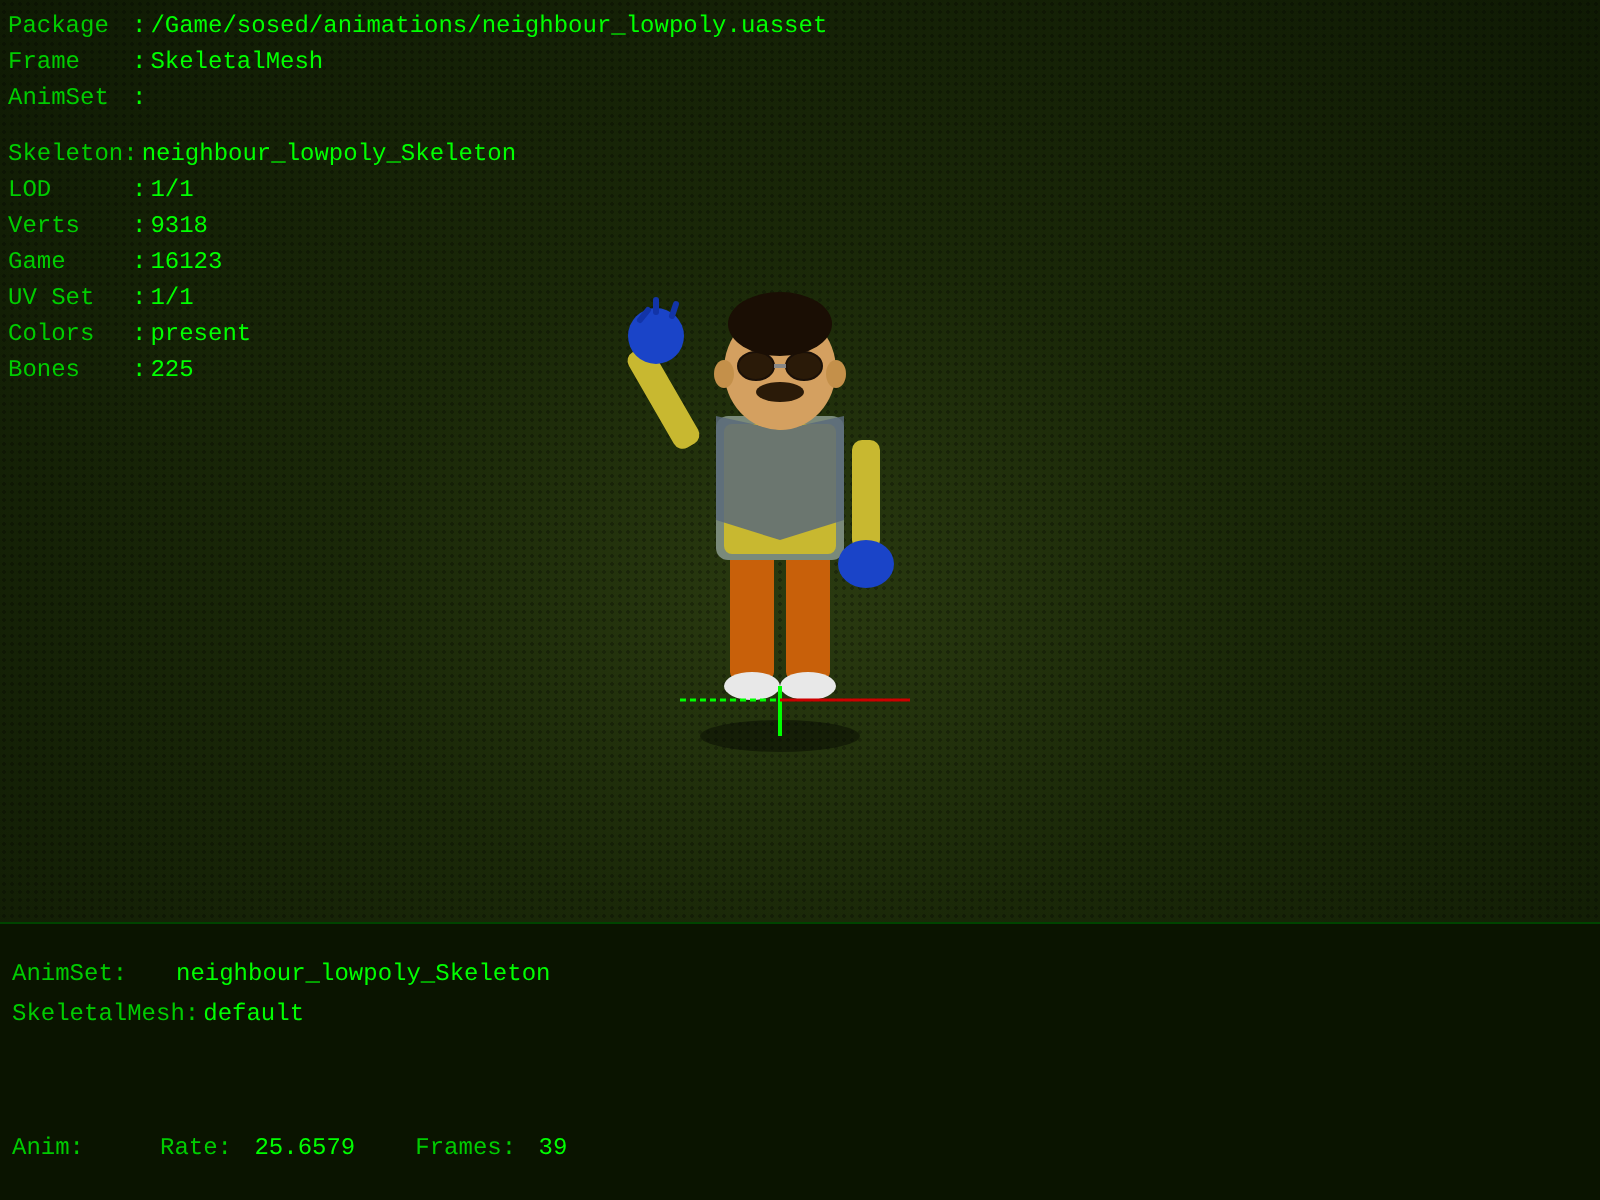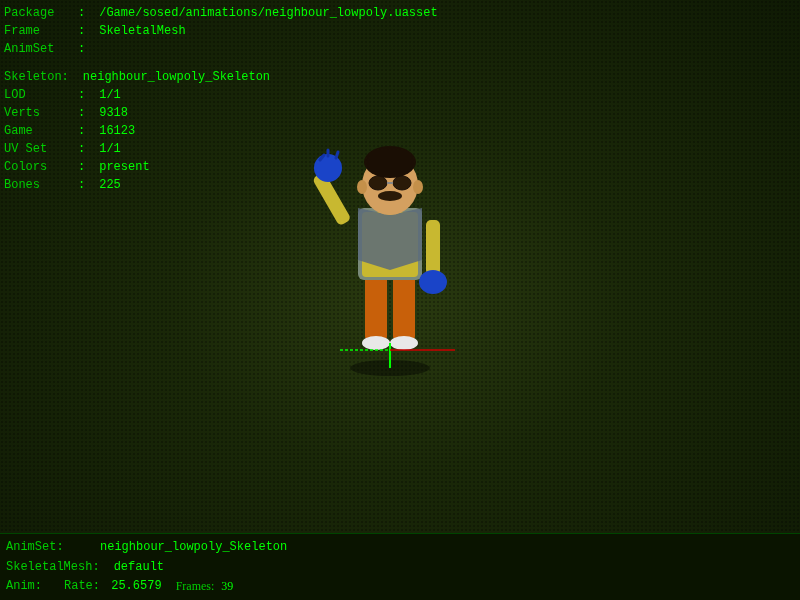--- a/index.html
+++ b/index.html
@@ -37,39 +37,39 @@
     #info-panel {
       position: absolute;
       top: 4px;
       left: 4px;
       line-height: 1.5;
       z-index: 10;
     }
 
     .info-row {
       display: flex;
-      gap: 14px;
+      gap: 2px;
     }
     .info-key {
       color: #00cc00;
       min-width: 60px;
     }
     .info-val {
       color: #00ff00;
     }
 
     
     #bottom-bar {
       position: absolute;
       bottom: 0;
       left: 0;
       width: 800px;
       background: #0a1400;
       border-top: 1px solid #004400;
-      padding: 4px 6px;
+      padding: 16px 6px;
       z-index: 10;
       line-height: 1.6;
     }
 
     #bottom-bar .anim-row {
       display: flex;
       gap: 16px;
       flex-wrap: wrap;
     }
 
@@ -195,25 +195,25 @@
 <div id="bottom-bar">
   <div class="info-row">
     <span class="info-key" style="min-width:80px;">AnimSet:</span>
     <span class="info-val">neighbour_lowpoly_Skeleton</span>
   </div>
   <div class="info-row">
     <span class="info-key" style="min-width:80px;">SkeletalMesh:</span>
     <span class="info-val">default</span>
   </div>
   <div class="info-row anim-row" style="display:flex; justify-content: space-between;">
-    <div style="display:flex; gap:6px;">
+    <div style="display:flex; gap:22px;margin-top:48px;">
       <span class="info-key" style="min-width:40px;">Anim:</span>
       <span style="margin-left:12px;">
         <span class="info-key">Rate:</span>
         <span class="info-val" style="margin-left:4px;">25.6579</span>
       </span>
-      <span style="margin-left:8px;font-family:Liberation Serif, serif;">
+      <span style="margin-left:8px;">
         <span class="info-key">Frames:</span>
         <span class="info-val" style="margin-left:4px;">39</span>
       </span>
     </div>
   </div>
 </div>
 
 </body></html>

